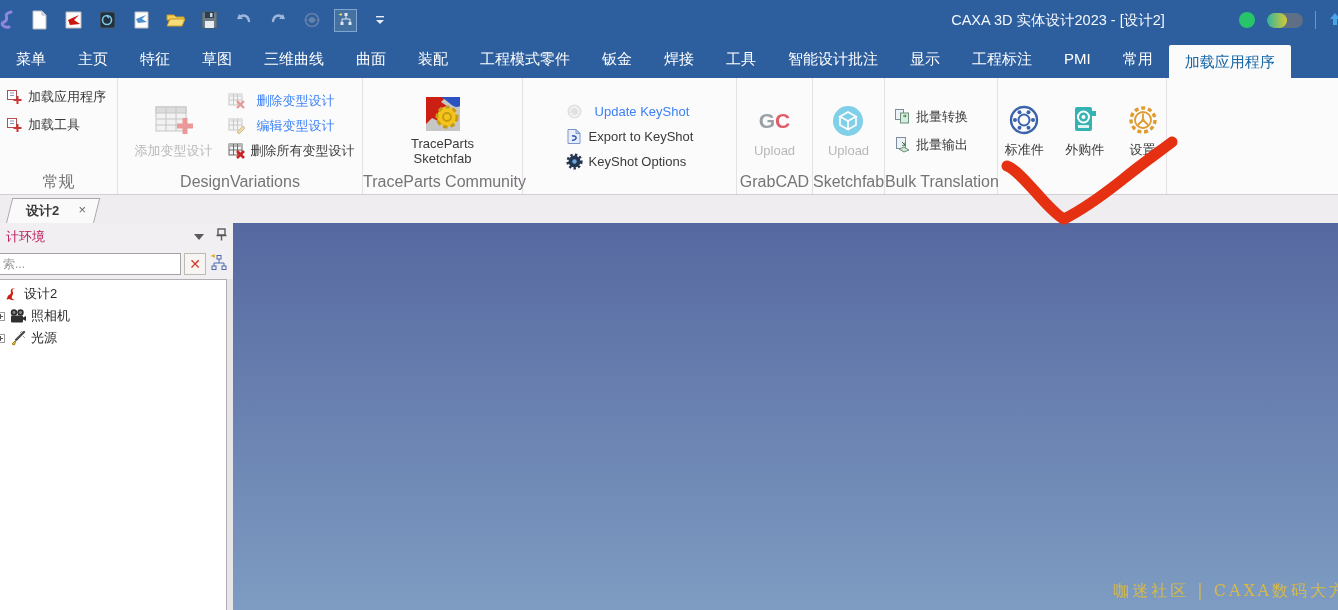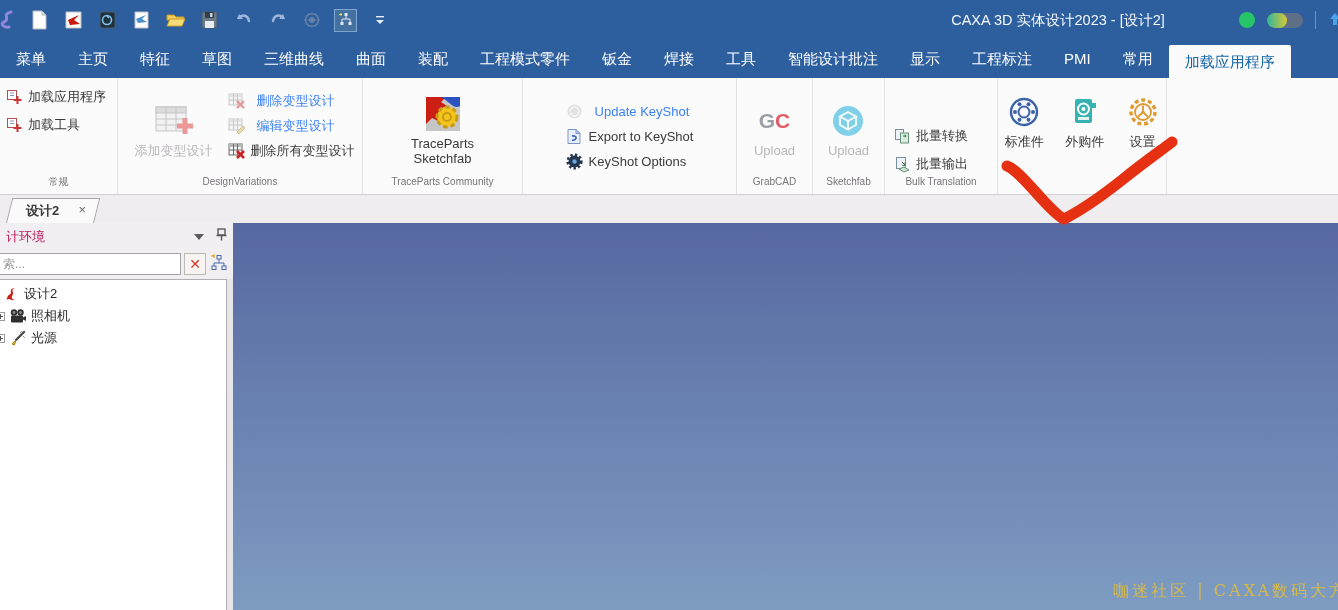--- a/index.html
+++ b/index.html
@@ -26,21 +26,21 @@
   .ribbon-tabs { position:absolute; top:40px; left:0; width:100%; height:38px; background:#2d5e9e;
     display:flex; align-items:flex-end; color:#fff; font-size:15px; }
   .rtab { padding:0 16px; height:38px; line-height:38px; white-space:nowrap; cursor:default; }
   .rtab.active { background:#fcfbfc; color:#1566a6; height:33px; line-height:33px; border-radius:2px 2px 0 0; }
 
   
   .ribbon { position:absolute; top:78px; left:0; width:100%; height:117px; background:#fcfbfc;
     border-bottom:1px solid #d2cfd2; display:flex; }
   .rgroup { height:100%; border-right:1px solid #e4e2e4; display:flex; flex-direction:column; flex:0 0 auto; }
   .rgroup-body { flex:1; display:flex; align-items:center; justify-content:center; overflow:hidden; }
-  .rgroup-label { height:21px; text-align:center; font-size:10px; color:#767476; line-height:18px; white-space:nowrap; }
+  .rgroup-label { height:21px; text-align:center; font-size:16px; color:#767476; line-height:18px; white-space:nowrap; }
   .col { display:flex; flex-direction:column; justify-content:center; gap:7px; }
   .sbtn { display:flex; align-items:center; gap:5px; color:#3a3a3a; white-space:nowrap; cursor:default; }
   .sbtn .sicon { width:18px; height:18px; display:flex; align-items:center; justify-content:center; }
   .sbtn.disabled { color:#3b82f6;gap:11px; }
   .sbtn.disabled svg { opacity:.45; }
   .bbtn { display:flex; flex-direction:column; align-items:center; justify-content:flex-start;
     color:#3a3a3a; text-align:center; line-height:15px; padding-top:6px; cursor:default; }
   .bbtn .bicon { height:44px; display:flex; align-items:center; justify-content:center; }
   .bbtn.disabled { color:#b9b7b9; }
   .bbtn.disabled svg { opacity:.55; }
@@ -367,21 +367,21 @@
                 <path d="M9 12.5 V21 L17 25.5 V17 M25 12.5 V21 L17 25.5" fill="none" stroke="#fff" stroke-width="1.7"></path>
               </svg>
           </span>
           <span>Upload</span>
         </div>
       </div>
       <div class="rgroup-label">Sketchfab</div>
     </div>
 
     <div class="rgroup" style="width:113px">
-      <div class="rgroup-body" style="align-items:flex-end; padding-top:10px; justify-content:flex-start; padding-left:8px">
+      <div class="rgroup-body" style="align-items:center; padding-top:10px; justify-content:flex-start; padding-left:8px">
         <div class="col" style="gap:10px">
           <div class="sbtn">
             <span class="sicon">
               <svg width="17" height="17" viewBox="0 0 17 17">
                   <rect x="1.5" y="1.5" width="8" height="10" fill="#eef2f6" stroke="#7a8ea0"></rect>
                   <rect x="6.5" y="5" width="8" height="10" fill="#d8ecdf" stroke="#6a9078"></rect>
                   <path d="M9 8 h3 M10.8 6.8 l1.4 1.2 l-1.4 1.2" fill="none" stroke="#3a7050"></path>
                 </svg>
             </span>
             <span>批量转换</span>
@@ -395,21 +395,21 @@
                 </svg>
             </span>
             <span>批量输出</span>
           </div>
         </div>
       </div>
       <div class="rgroup-label">Bulk Translation</div>
     </div>
 
     <div class="rgroup" style="width:169px">
-      <div class="rgroup-body" style="gap:8px; align-items:flex-start; padding-top:6px">
+      <div class="rgroup-body" style="gap:8px; align-items:flex-start; padding-top:14px">
         <div class="bbtn" style="width:56px">
           <span class="bicon">
             <svg width="32" height="32" viewBox="0 0 32 32">
                 <circle cx="16" cy="16" r="13" fill="none" stroke="#3b63aa" stroke-width="2.4"></circle>
                 <circle cx="16" cy="16" r="5.5" fill="none" stroke="#3b63aa" stroke-width="2"></circle>
                 <circle cx="25" cy="16" r="2" fill="#3b63aa"></circle>
                 <circle cx="20.5" cy="23.8" r="2" fill="#3b63aa"></circle>
                 <circle cx="11.5" cy="23.8" r="2" fill="#3b63aa"></circle>
                 <circle cx="7" cy="16" r="2" fill="#3b63aa"></circle>
                 <circle cx="11.5" cy="8.2" r="2" fill="#3b63aa"></circle>

